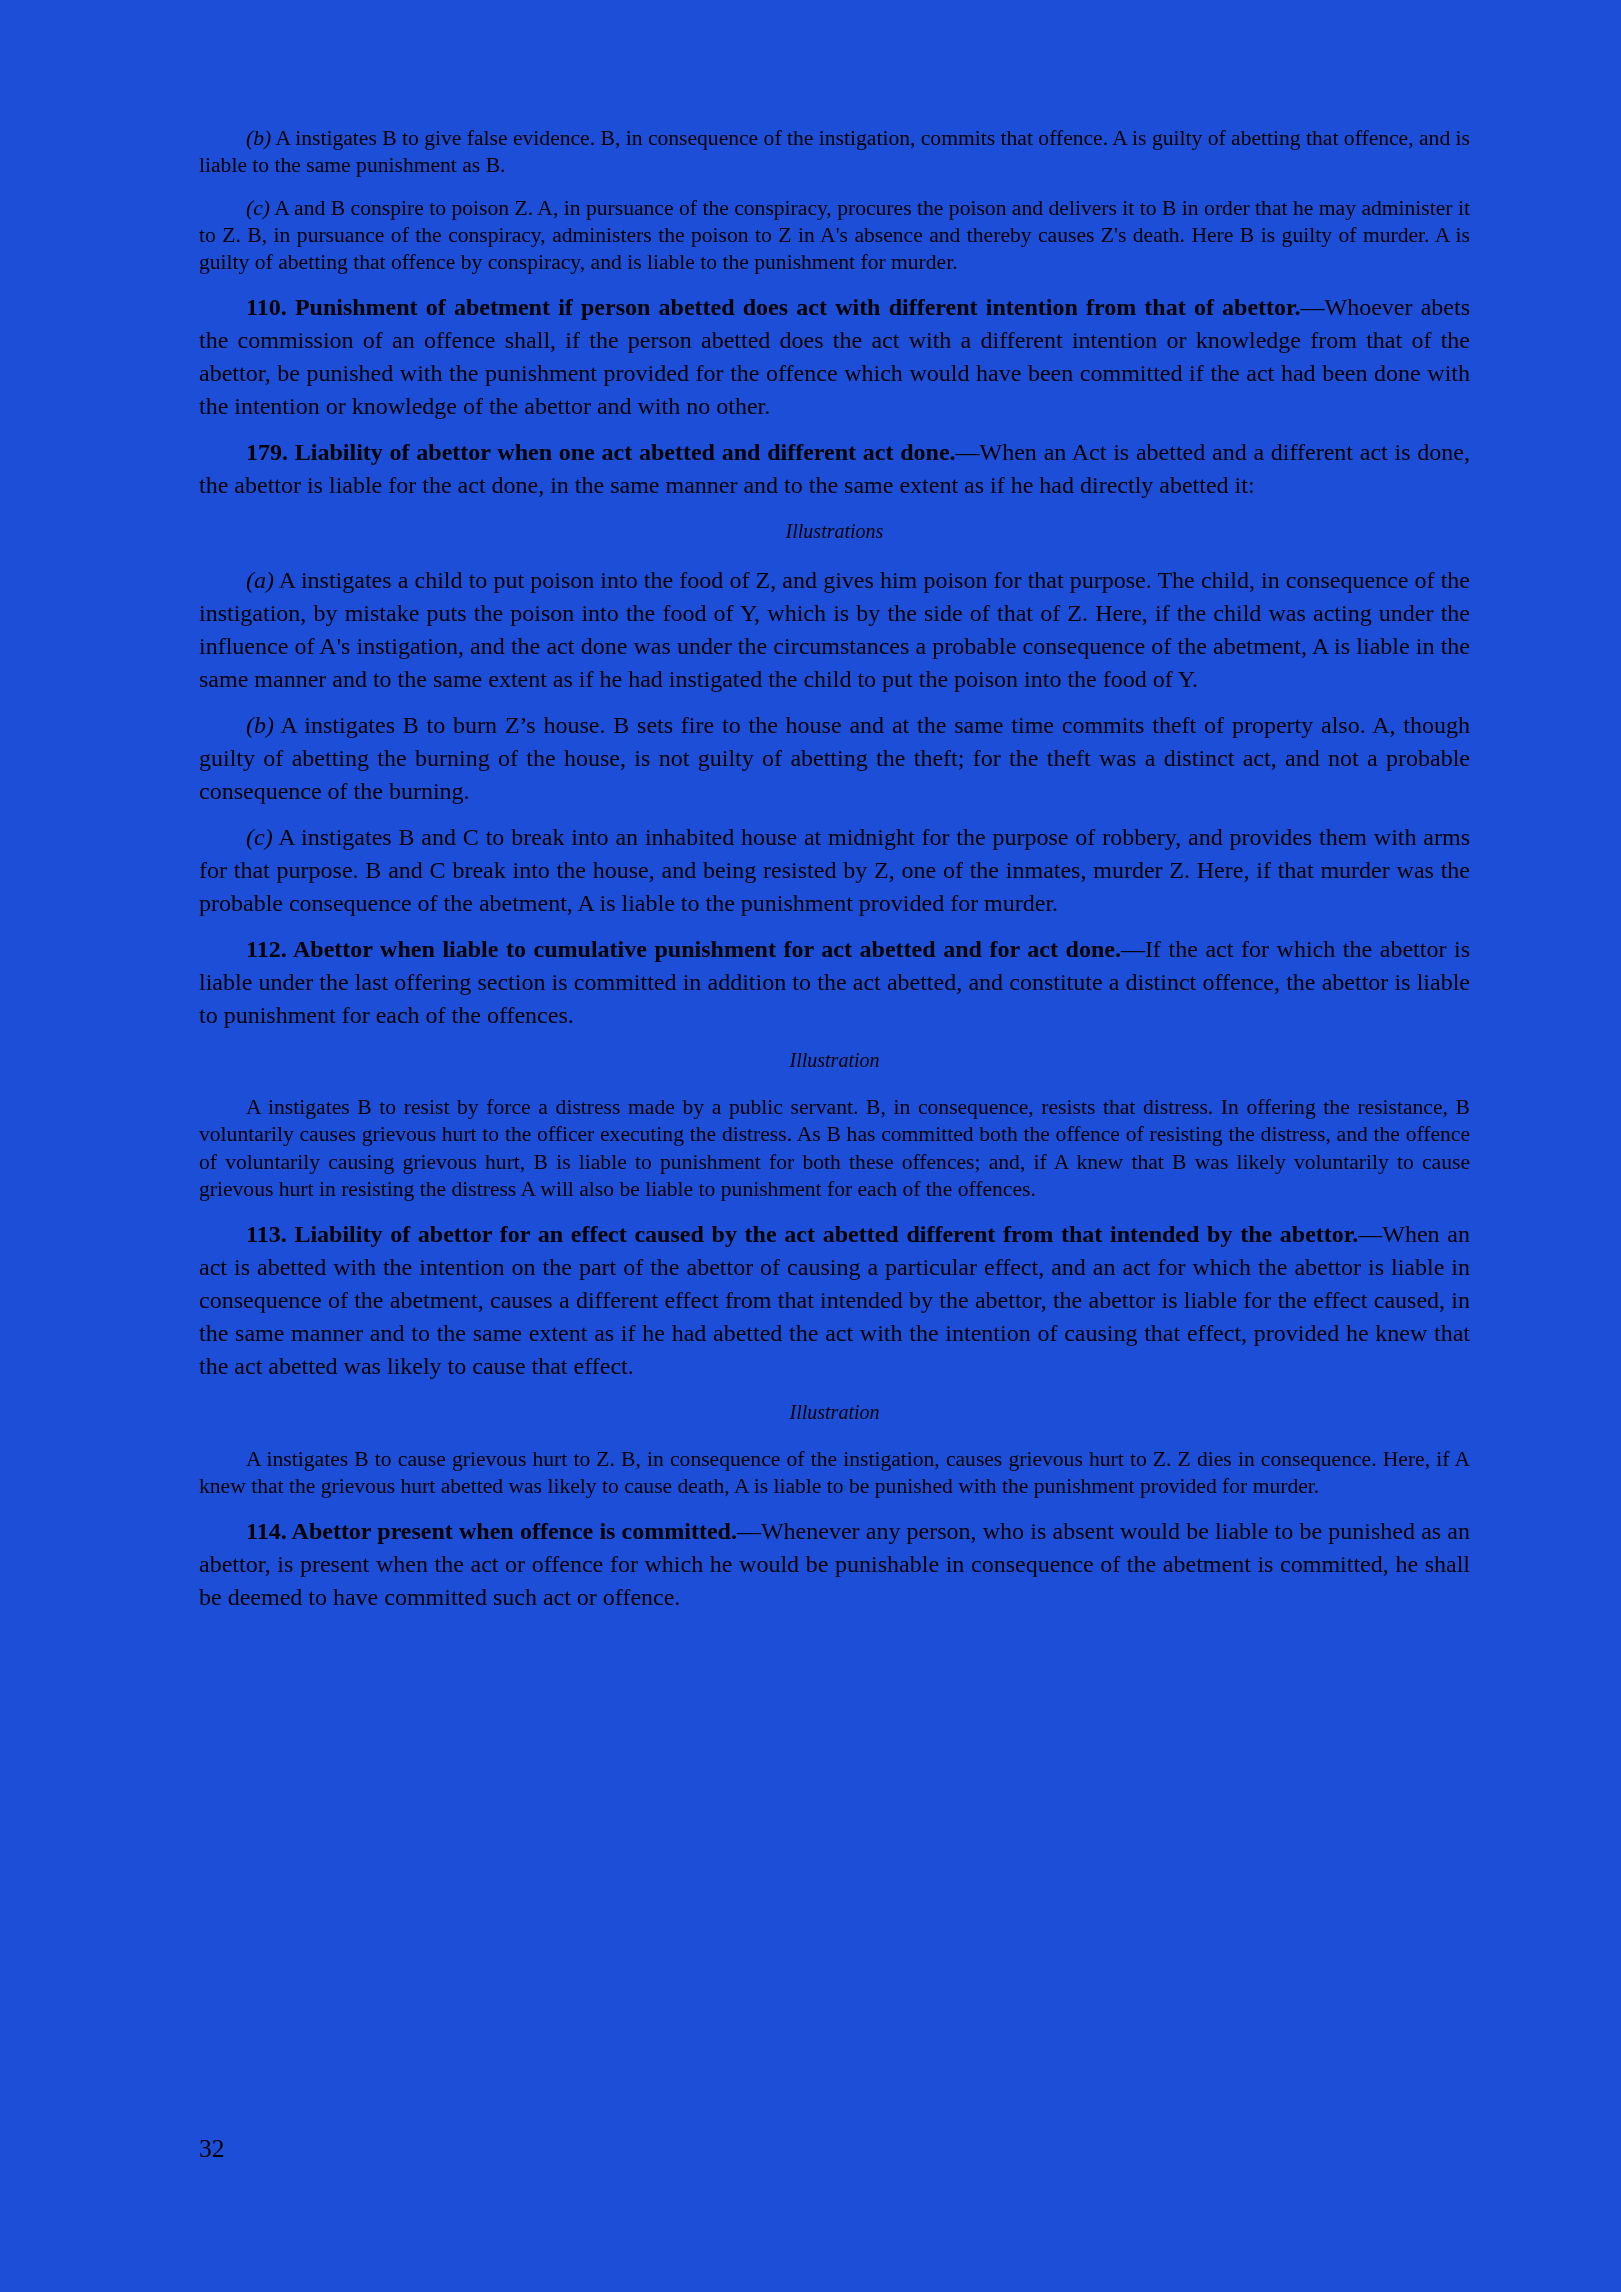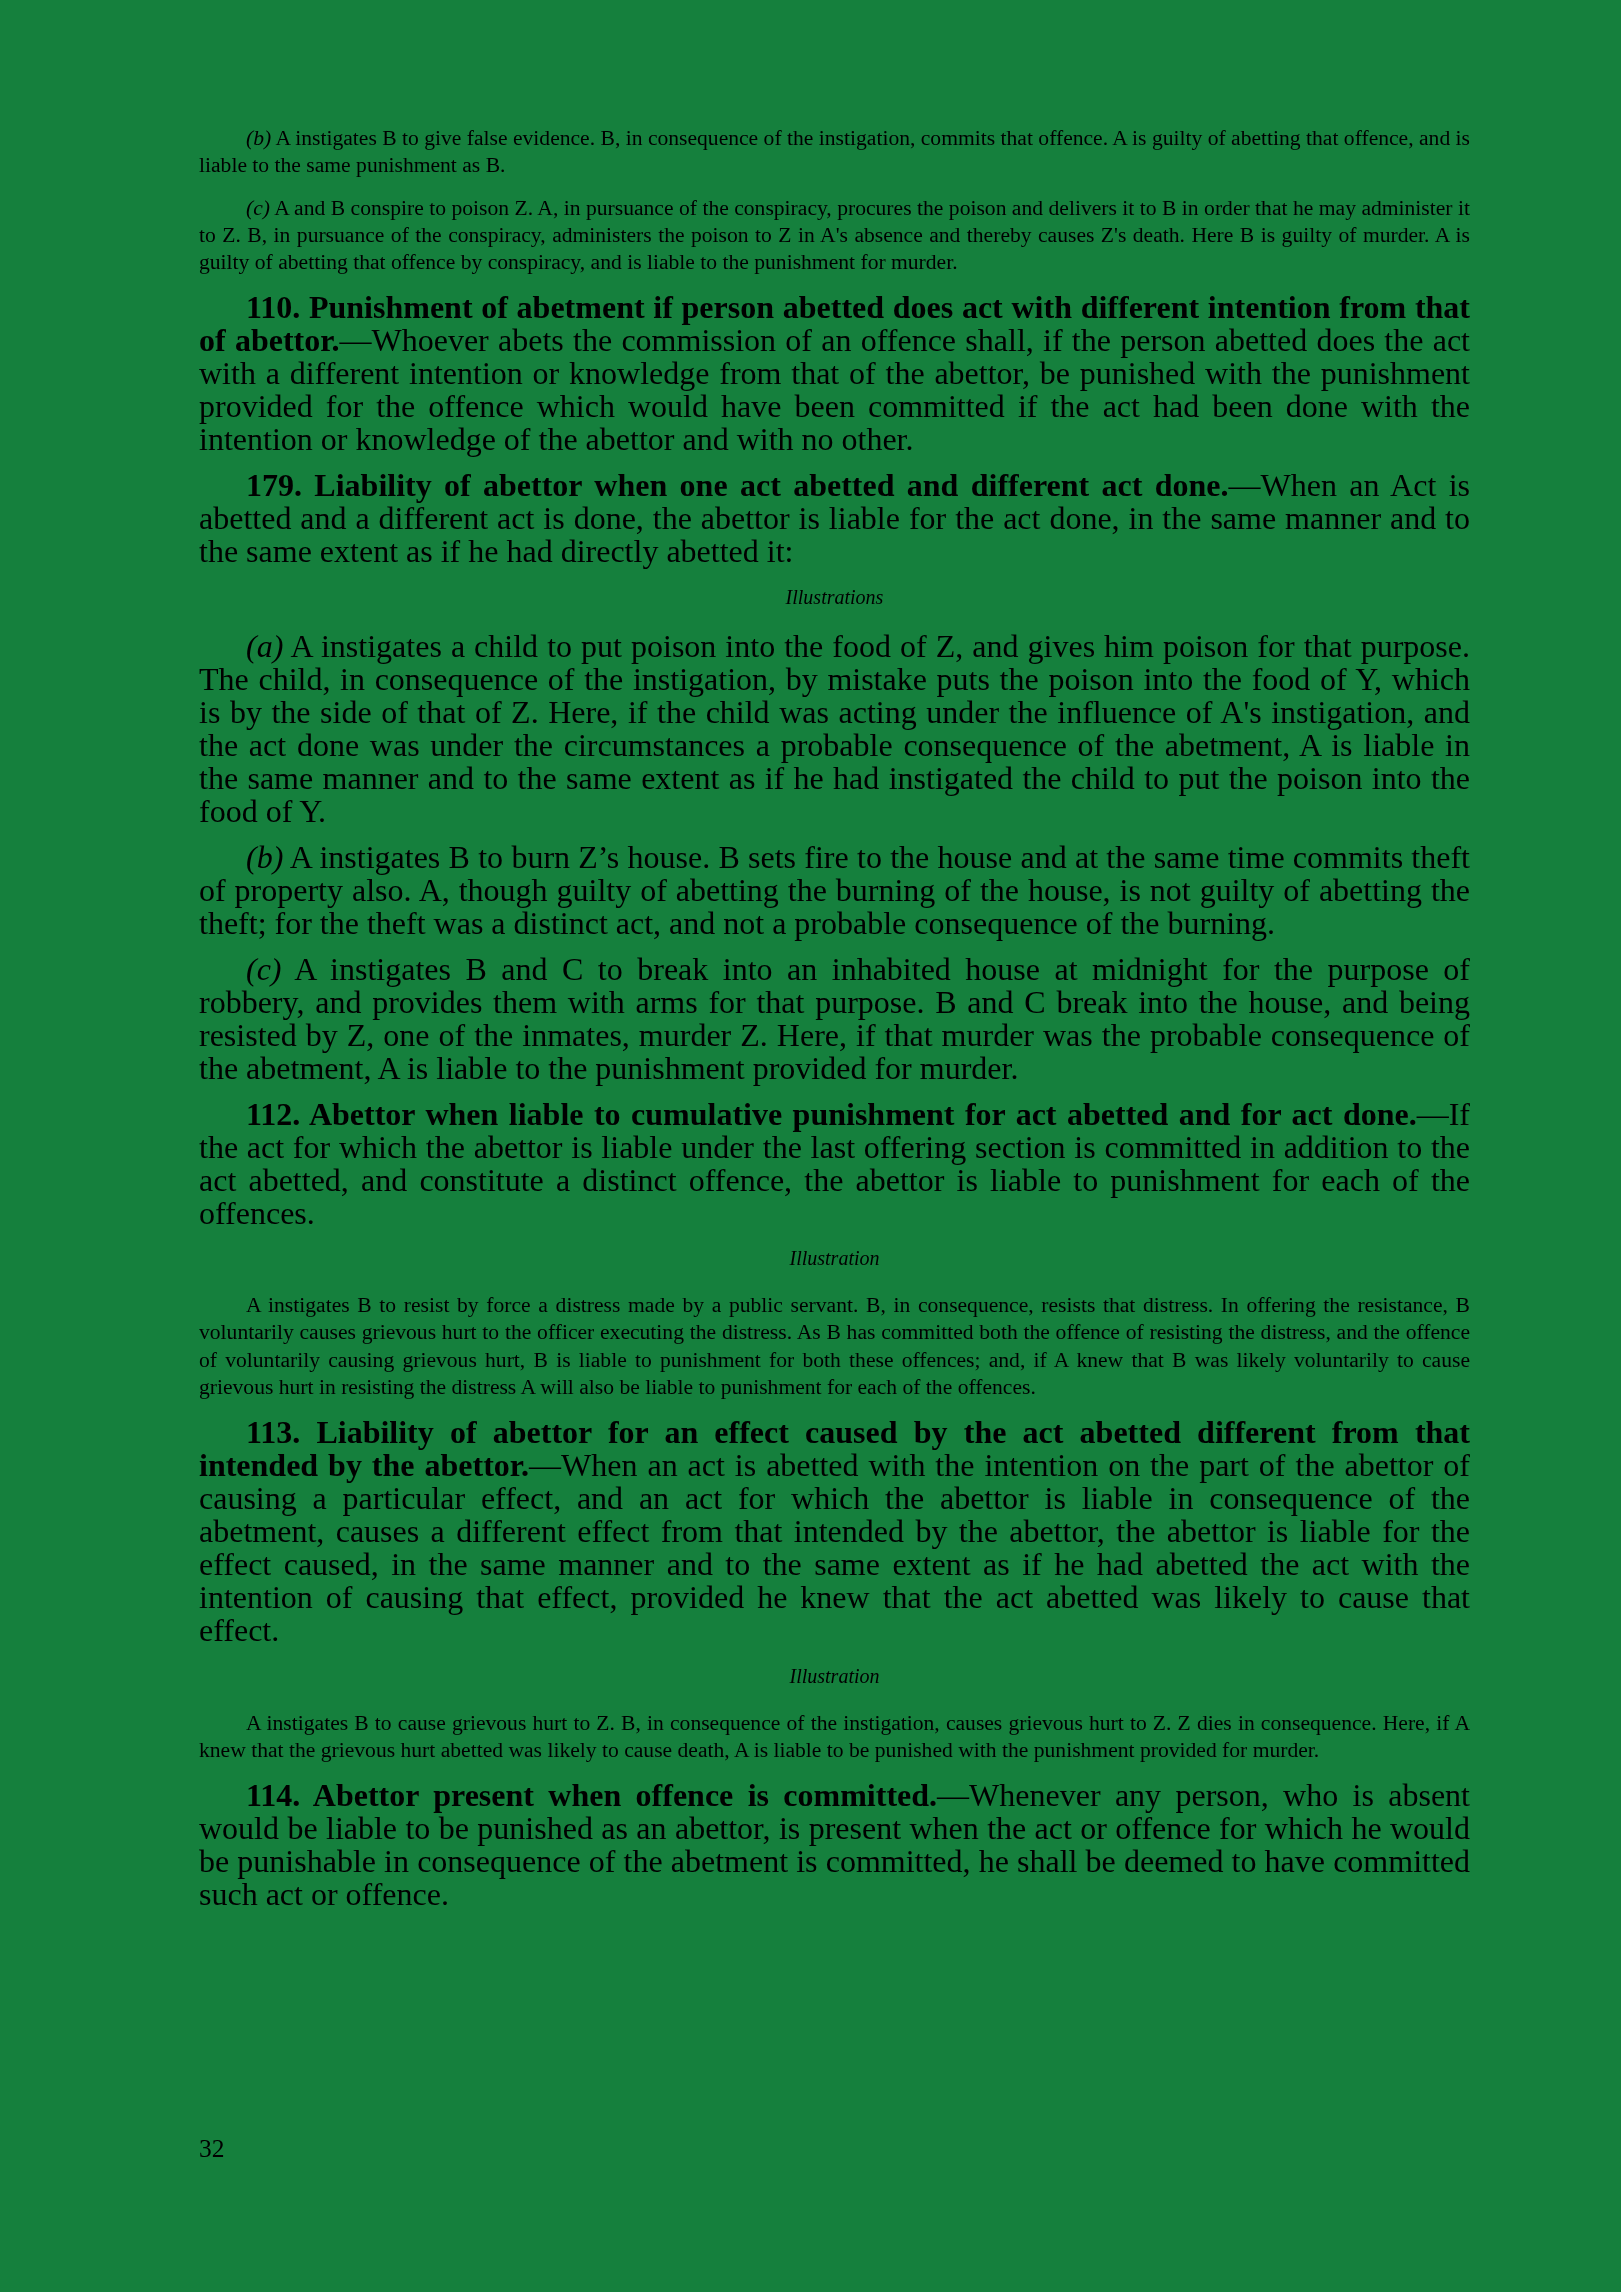--- a/index.html
+++ b/index.html
@@ -4,38 +4,38 @@
 <style>
   html, body {
     margin: 0;
     padding: 0;
     background: #ffffff;
   }
   .page {
     position: relative;
     width: 1621px;
     height: 2293px;
-    background: #15803d;
+    background: #1d4ed8;
     color: #000000;
     font-family: "Liberation Serif", "DejaVu Serif", serif;
     overflow: hidden;
   }
   .content {
     position: absolute;
     left: 199px;
     top: 125px;
     width: 1271px;
   }
   .content p {
     margin: 0 0 12.7px 0;
     text-align: justify;
     text-indent: 47px;
   }
   p.body {
-    font-size: 32px;
+    font-size: 24px;
     line-height: 33px;
   }
   p.small {
     font-size: 21.6px;
     line-height: 27.4px;
     margin-bottom: 14.7px;
   }
   p.center-italic {
     text-align: center;
     text-indent: 0;

